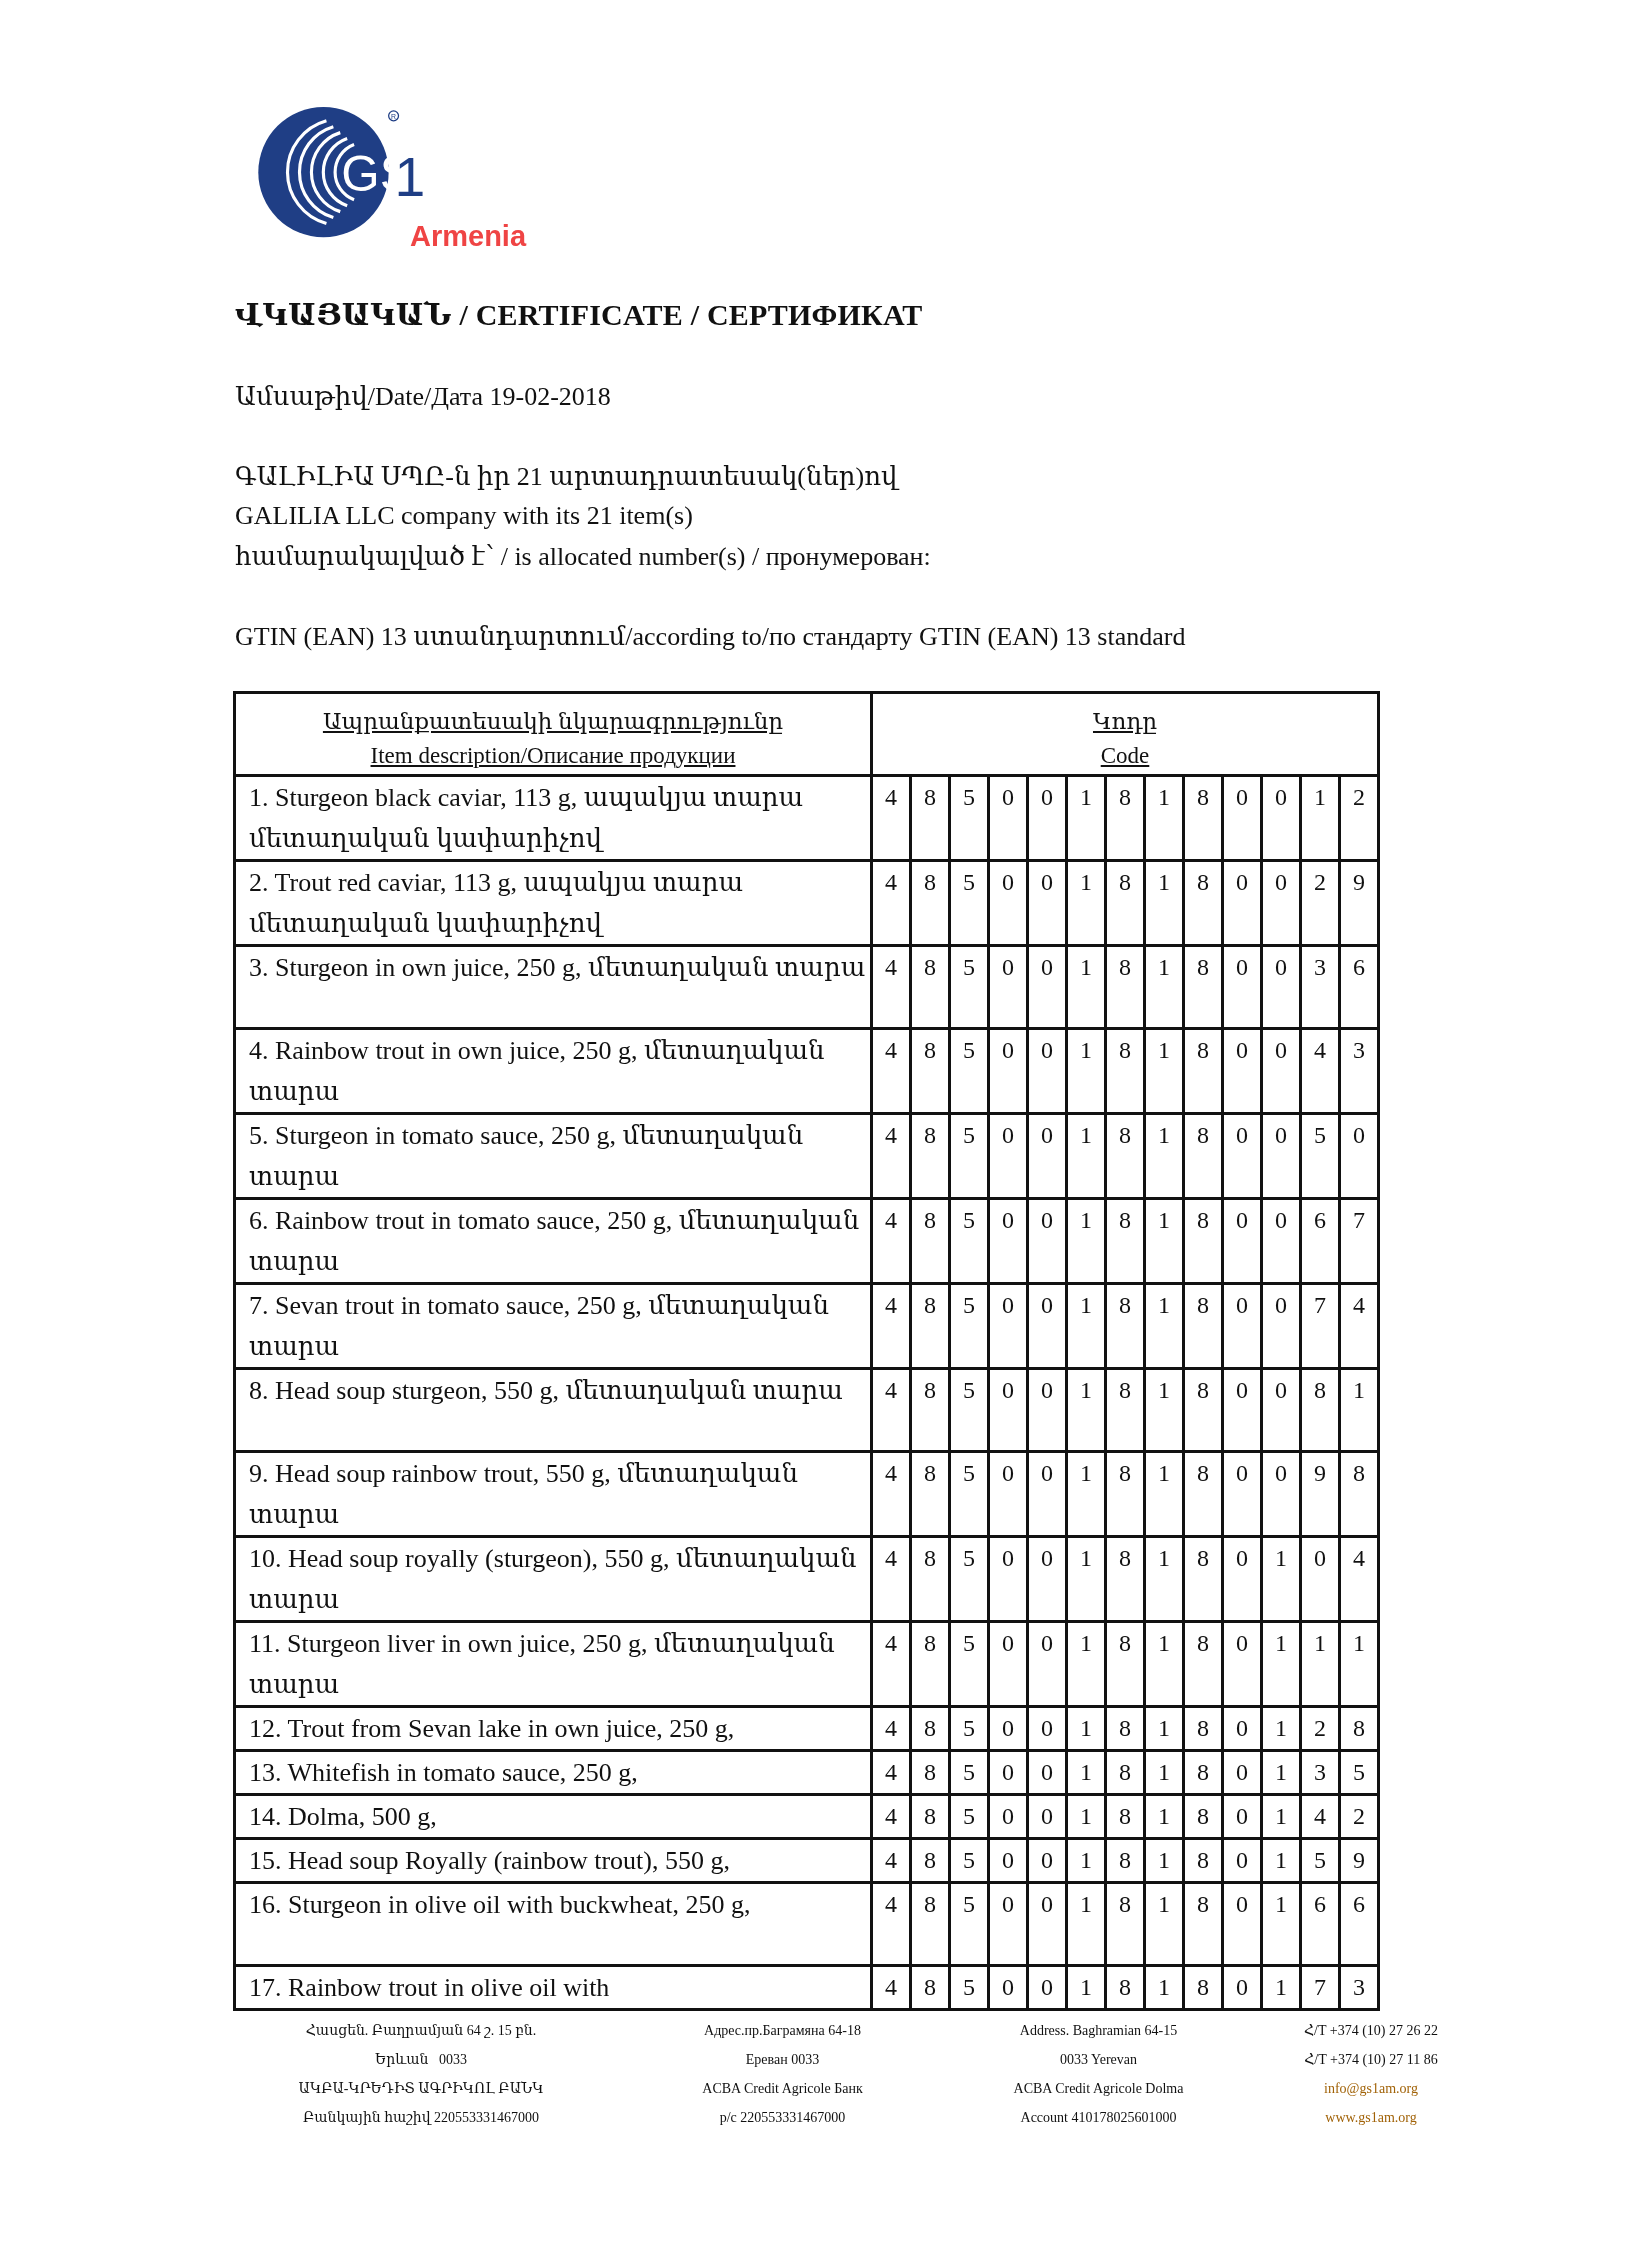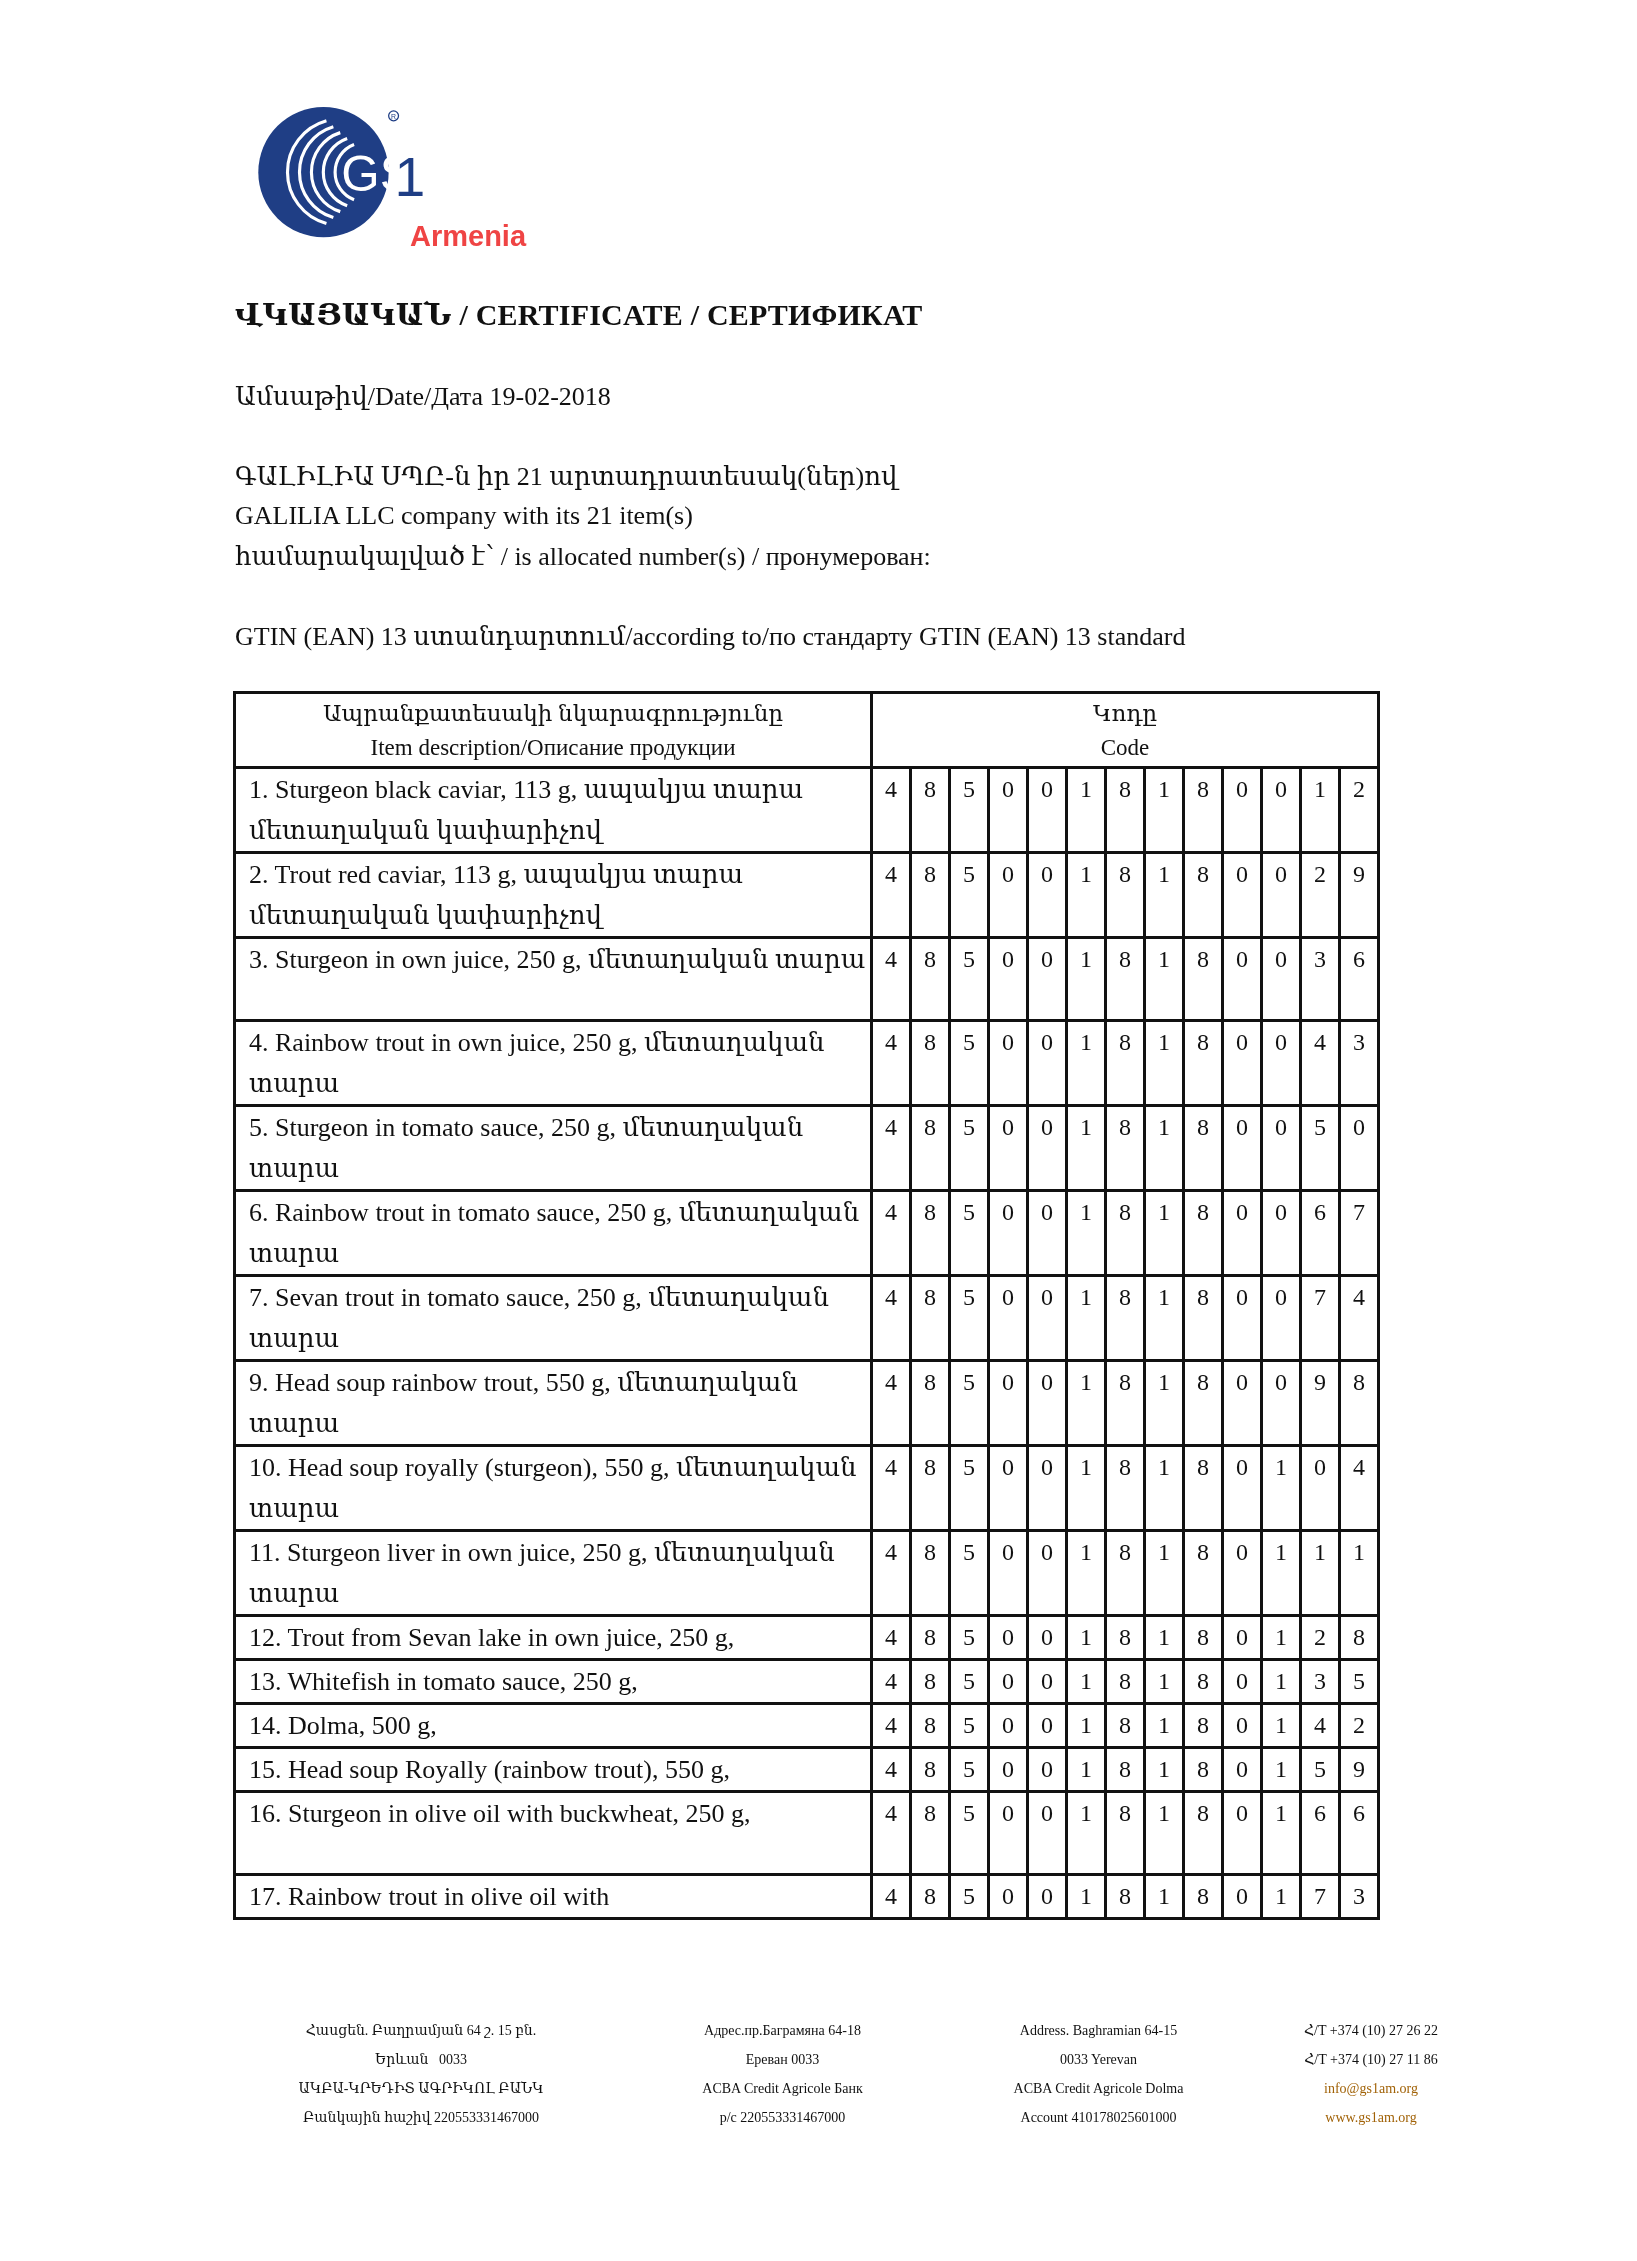--- a/index.html
+++ b/index.html
@@ -17,21 +17,21 @@
   #date-line { top: 381px; }
   #alloc-1 { top: 461px; }
   #alloc-2 { top: 501px; }
   #alloc-3 { top: 541px; }
   #standard-line { top: 621px; }
 
   
   #code-table { left: 233px; top: 691px; border-collapse: collapse; table-layout: fixed;
                 font-size: 26px; line-height: 41px; }
   #code-table td, #code-table th { border: 3px solid #111; padding: 0; vertical-align: top; }
-  #code-table th { font-weight: normal; text-align: center; font-size: 23px; line-height: 34px; padding-top: 3px; height: 69px; }
+  #code-table th { font-weight: normal; text-align: center; font-size: 23px; line-height: 34px; padding-top: 11px; height: 69px; text-decoration: underline; }
   #code-table th.desc-head { width: 621px; }
   #code-table td.desc { width: 621px; padding-left: 13px; text-align: left; }
   #code-table td.digit { width: 36px; text-align: center; font-size: 24px; }
   #code-table tr.double td { height: 80px; }
   #code-table tr.single td { height: 40px; }
 
   
   .footer-col { top: 2016px; font-size: 14px; line-height: 29px; text-align: center; white-space: nowrap; }
   #footer-col-1 { left: 243px; width: 356px; }
   #footer-col-2 { left: 629px; width: 307px; }
@@ -193,20 +193,36 @@
         <td class="digit">1</td>
         <td class="digit">8</td>
         <td class="digit">1</td>
         <td class="digit">8</td>
         <td class="digit">0</td>
         <td class="digit">0</td>
         <td class="digit">7</td>
         <td class="digit">4</td>
       </tr>
       <tr class="double">
+        <td class="desc">8. Head soup sturgeon, 550 g, մետաղական տարա</td>
+        <td class="digit">4</td>
+        <td class="digit">8</td>
+        <td class="digit">5</td>
+        <td class="digit">0</td>
+        <td class="digit">0</td>
+        <td class="digit">1</td>
+        <td class="digit">8</td>
+        <td class="digit">1</td>
+        <td class="digit">8</td>
+        <td class="digit">0</td>
+        <td class="digit">0</td>
+        <td class="digit">8</td>
+        <td class="digit">1</td>
+      </tr>
+      <tr class="double">
         <td class="desc">9. Head soup rainbow trout, 550 g, մետաղական տարա</td>
         <td class="digit">4</td>
         <td class="digit">8</td>
         <td class="digit">5</td>
         <td class="digit">0</td>
         <td class="digit">0</td>
         <td class="digit">1</td>
         <td class="digit">8</td>
         <td class="digit">1</td>
         <td class="digit">8</td>

